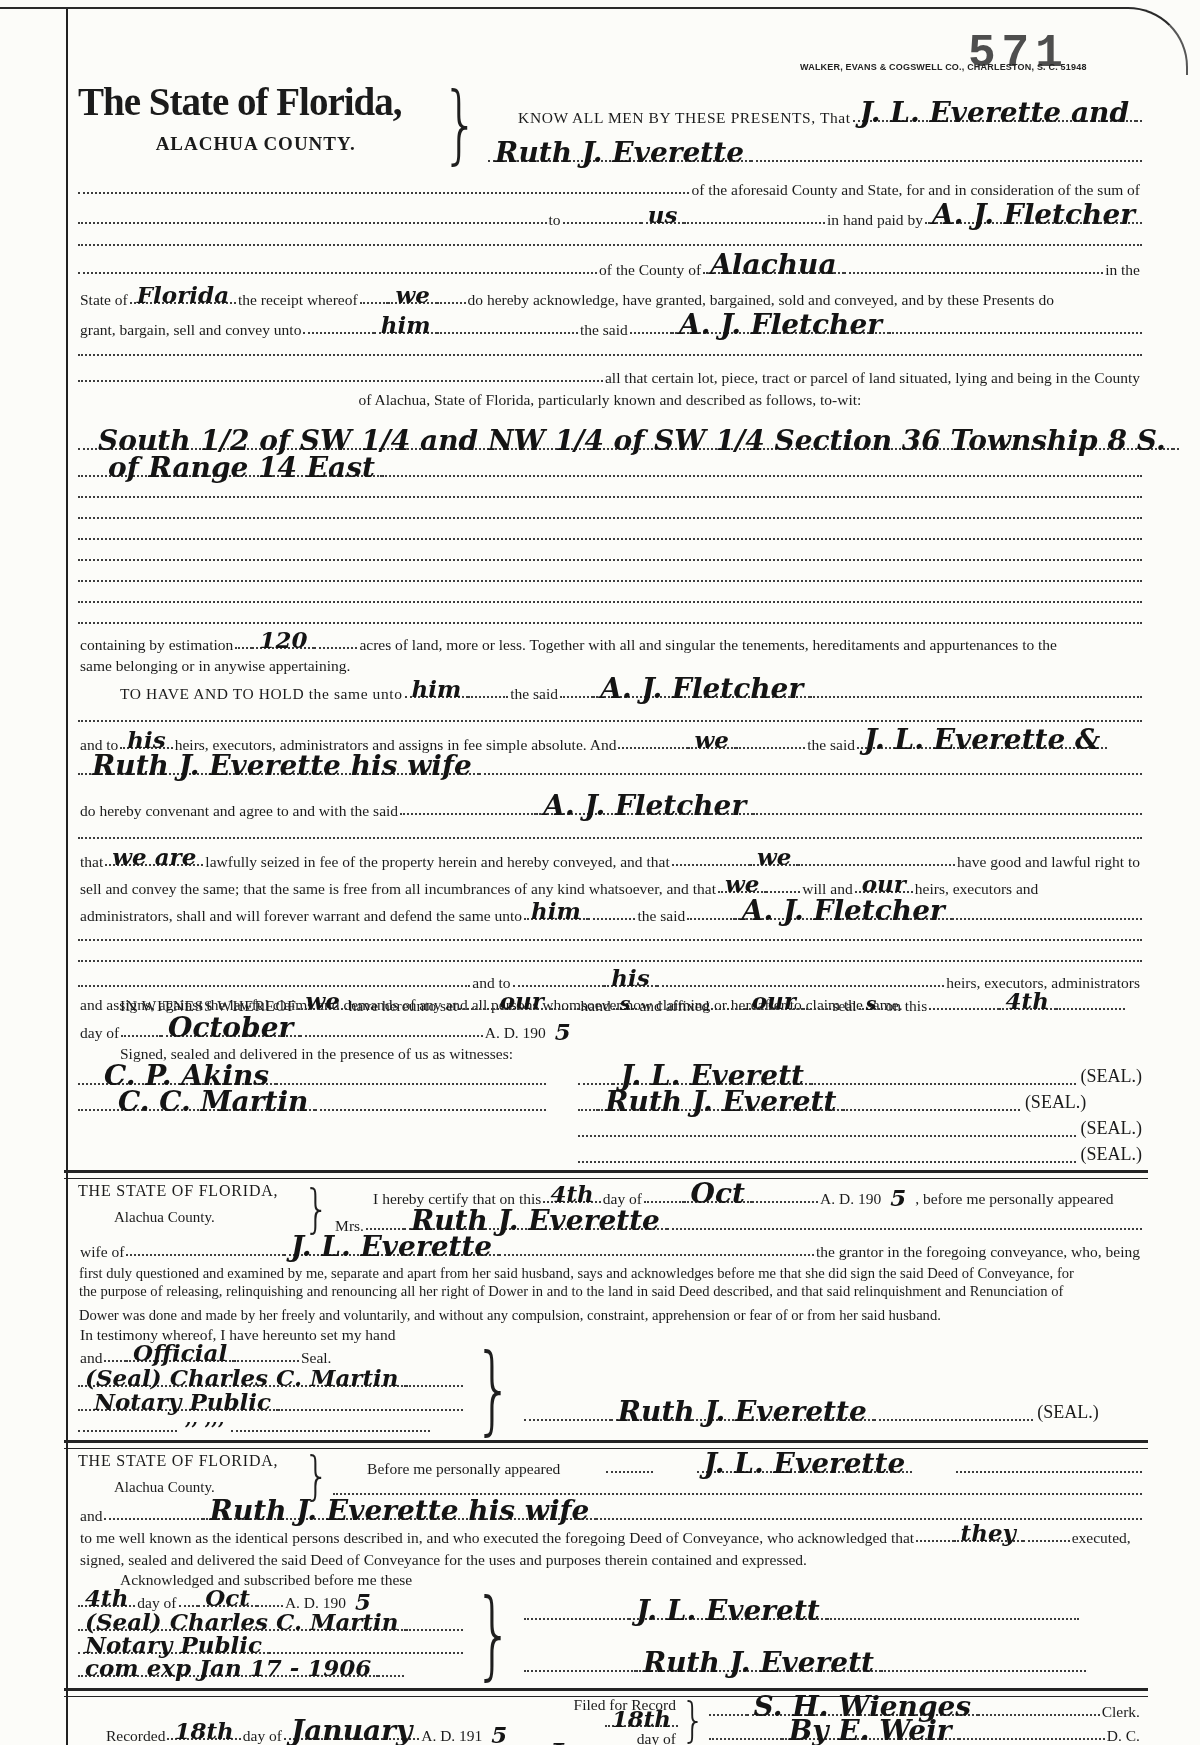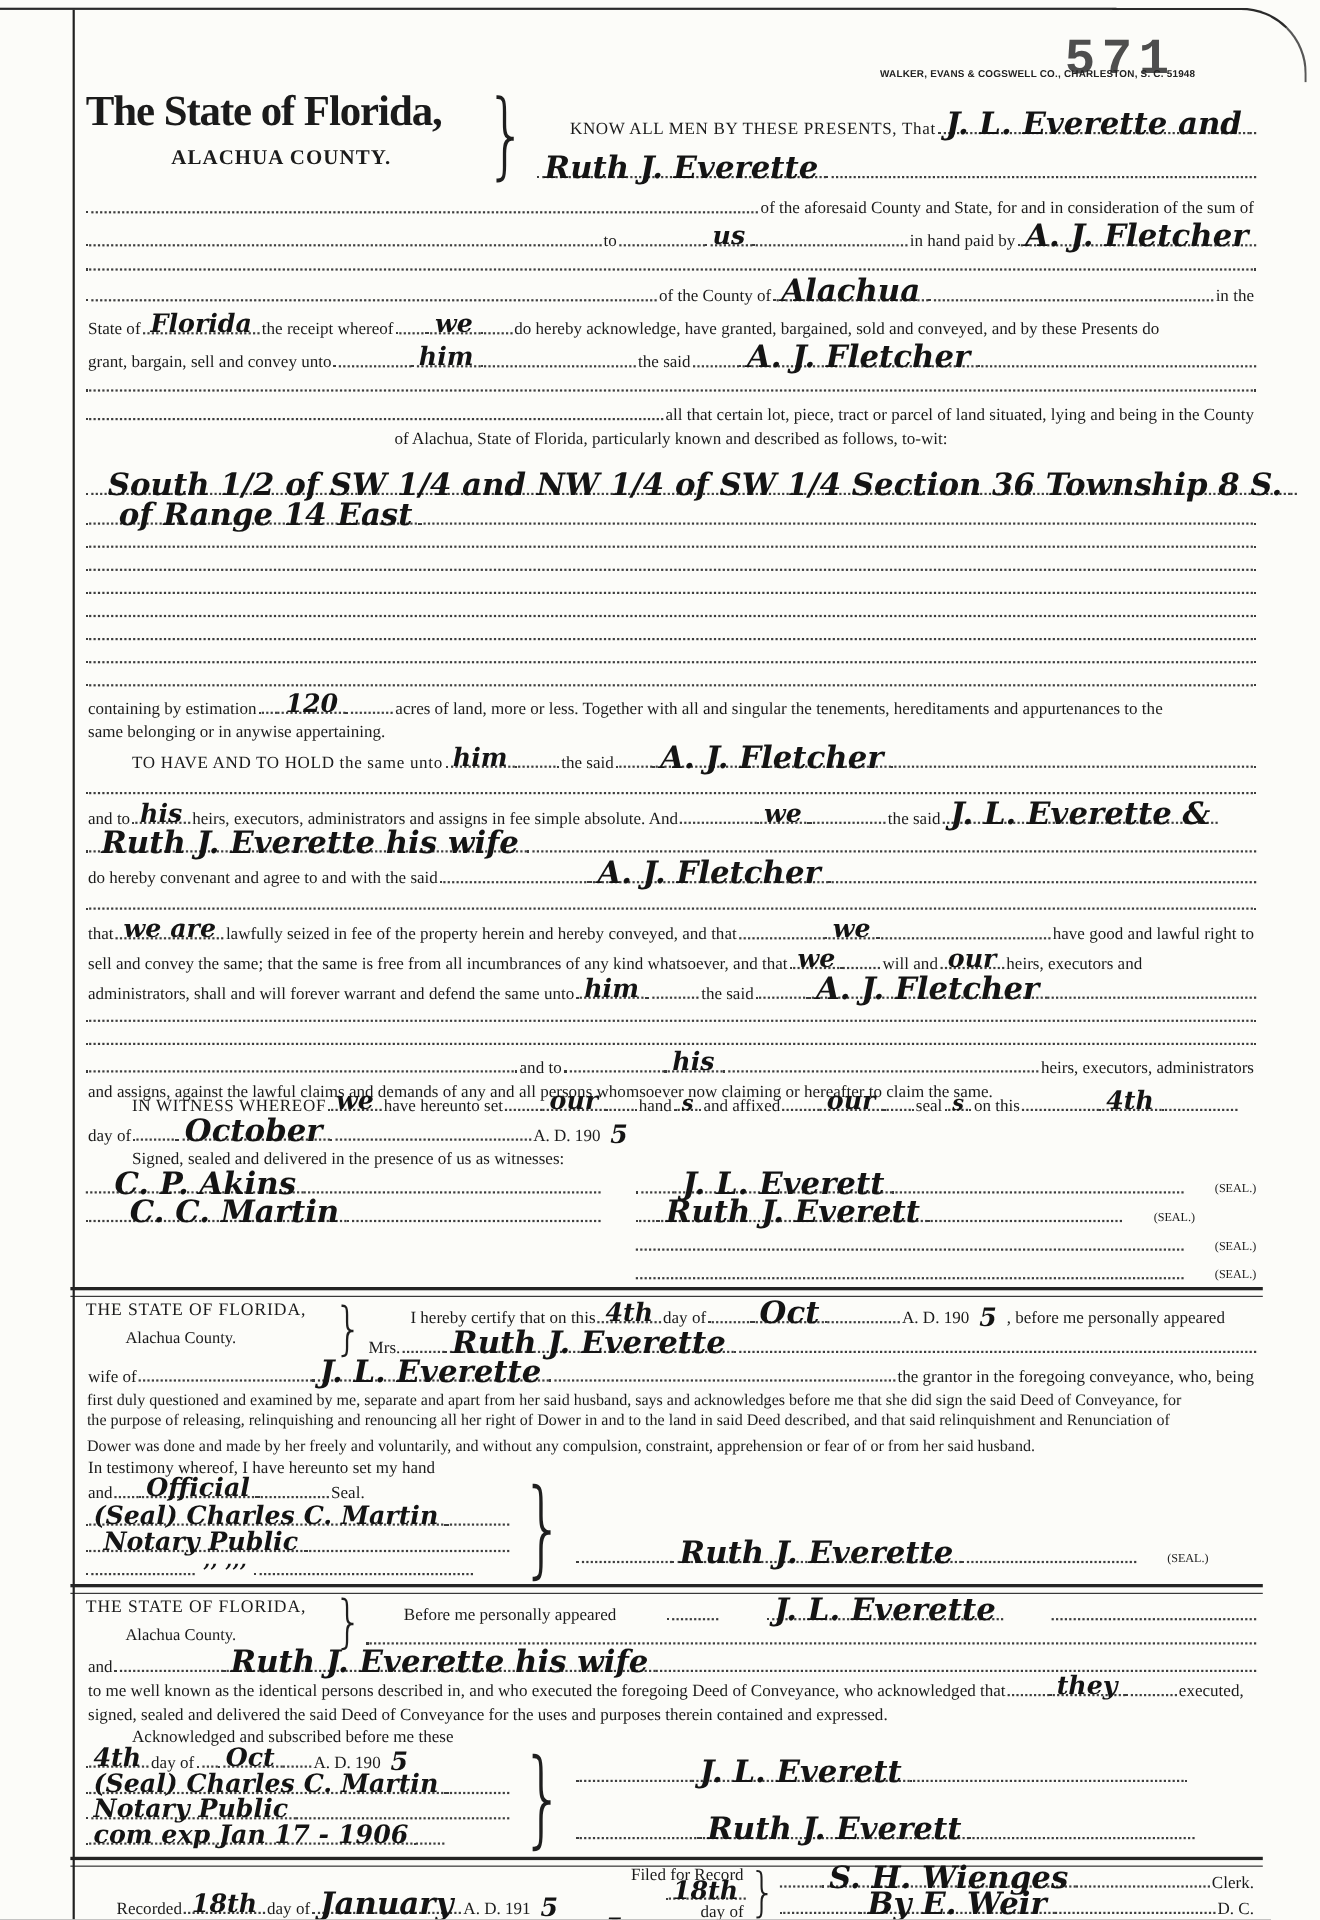--- a/index.html
+++ b/index.html
@@ -13,21 +13,21 @@
   .ind{padding-left:42px;}
   .lead{flex:1 1 0;border-bottom:2px dotted #3d3d3d;margin-bottom:4px;min-width:6px;}
   .hw{font-family:"DejaVu Serif",serif;font-style:italic;font-weight:bold;font-size:23px;
       line-height:.55;display:inline-block;padding:0 7px;margin-bottom:2px;color:#141414;white-space:nowrap;}
   .hw-lg{font-size:28px;}
   .hw-sm{font-size:19px;}
   .u{border-bottom:2px dotted #3d3d3d;margin-bottom:4px;}
   .brace{display:inline-block;font-family:"DejaVu Sans",sans-serif;font-weight:200;color:#1f1f1f;
          align-self:center;line-height:.9;}
   .div2{position:absolute;left:64px;right:52px;height:5px;border-top:3px solid #242424;border-bottom:1px solid #242424;}
-  .sealbox{flex:0 0 66px;text-align:right;font-size:11px;padding-bottom:2px;}
+  .sealbox{flex:0 0 66px;text-align:right;font-size:18px;padding-bottom:2px;}
   .title{font-size:39px;font-weight:bold;letter-spacing:-1px;line-height:1;}
   .county-t{font-size:19px;font-weight:bold;letter-spacing:1px;margin-top:12px;text-align:center;}
   .headcol{width:222px;}
   .headcol .l1{font-size:16px;letter-spacing:.8px;}
   .headcol .l2{font-size:15px;padding-left:36px;margin-top:9px;}
   .pagenum{position:absolute;top:28px;left:968px;font-family:Liberation Mono, monospace;font-size:46px;
            font-weight:bold;color:#4e4e4e;letter-spacing:6px;}
   .printer{position:absolute;top:62px;left:800px;font-family:"Liberation Sans",sans-serif;
            font-size:9px;font-weight:bold;color:#222;letter-spacing:.2px;}
 </style>
@@ -179,21 +179,21 @@
         <span class="lead" style="flex:.4;"></span>
         <span class="hw u">we</span>
         <span class="lead" style="flex:.4;"></span>
         <span class="p">the said</span>
         <span class="hw hw-lg u">J. L. Everette &amp;</span>
       </div>
     <div class="row" style="height:26px;">
         <span class="hw hw-lg u" style="padding-left:14px;">Ruth J. Everette his wife</span>
         <span class="lead"></span>
       </div>
-    <div class="row" style="height:28px;">
+    <div class="row" style="height:28px;margin-top:12px;">
         <span class="p">do hereby convenant and agree to and with the said</span>
         <span class="lead" style="flex:.35;"></span>
         <span class="hw hw-lg u">A. J. Fletcher</span>
         <span class="lead" style="flex:1;"></span>
       </div>
     <div class="row" style="height:24px;">
         <span class="lead"></span>
       </div>
     <div class="row" style="height:27px;">
         <span class="p">that</span>

